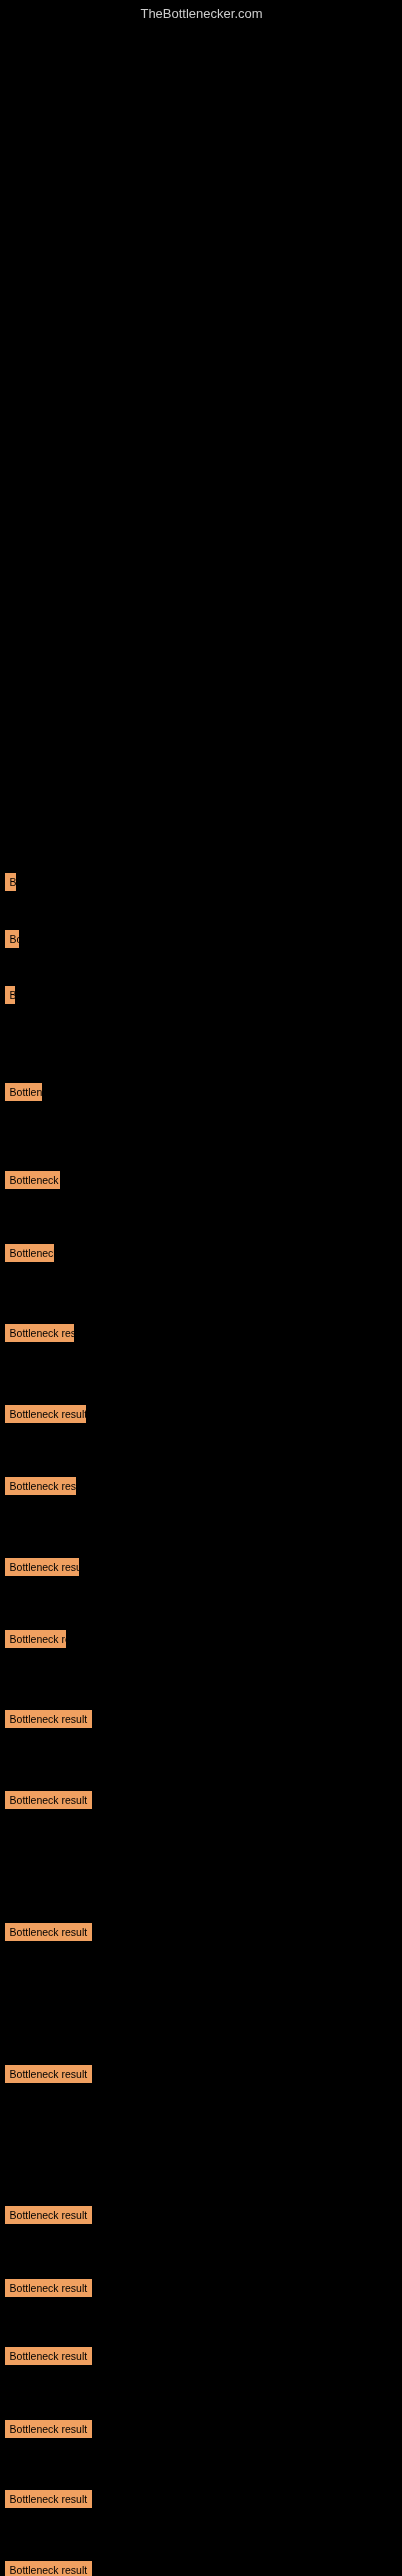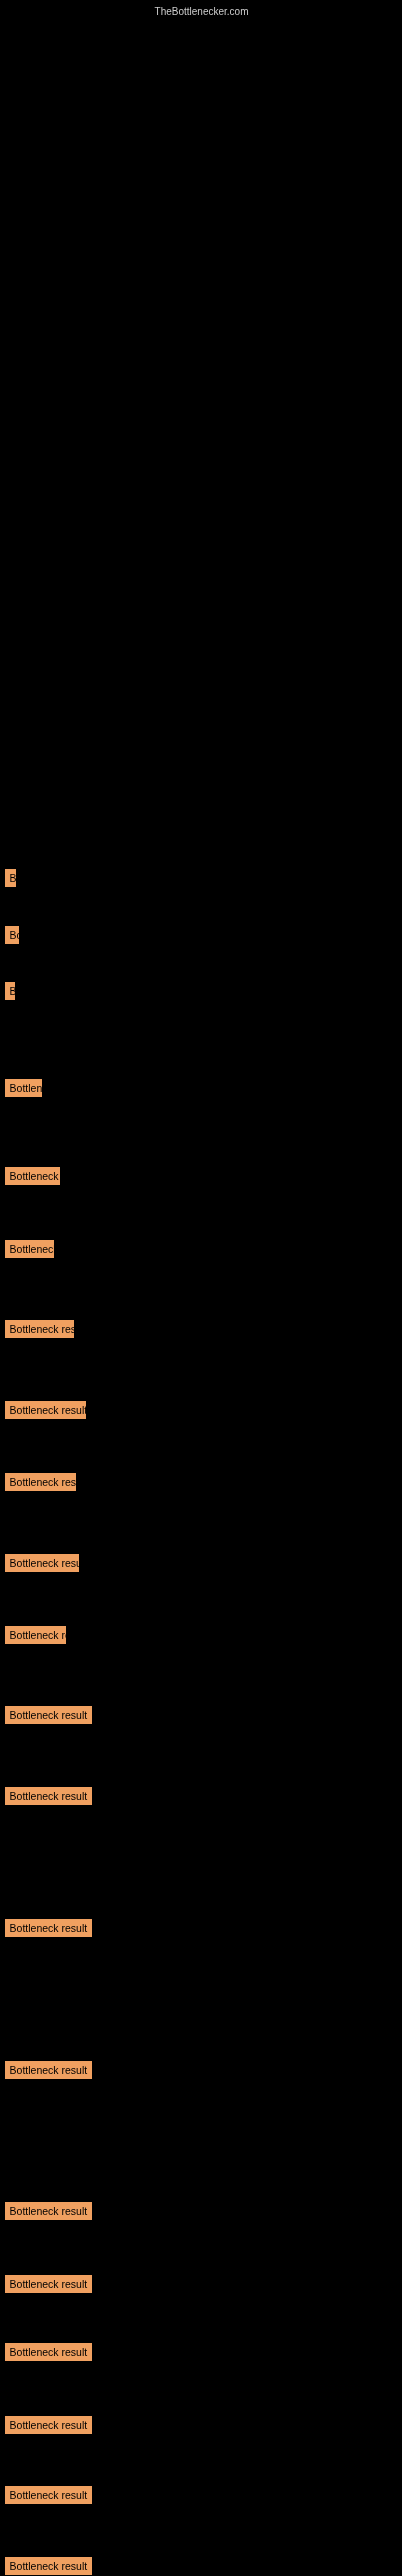--- a/index.html
+++ b/index.html
@@ -12,21 +12,21 @@
       background-color: #000000;
       width: 403px;
       min-height: 2576px;
       font-family: Arial, sans-serif;
       position: relative;
     }
 
     .site-title {
       text-align: center;
       color: #cccccc;
-      font-size: 10px;
+      font-size: 13px;
       padding-top: 6.4px;
       padding-bottom: 6.4px;
     }
 
     .content-area {
       position: relative;
       width: 100%;
     }
 
     .bottleneck-item {

